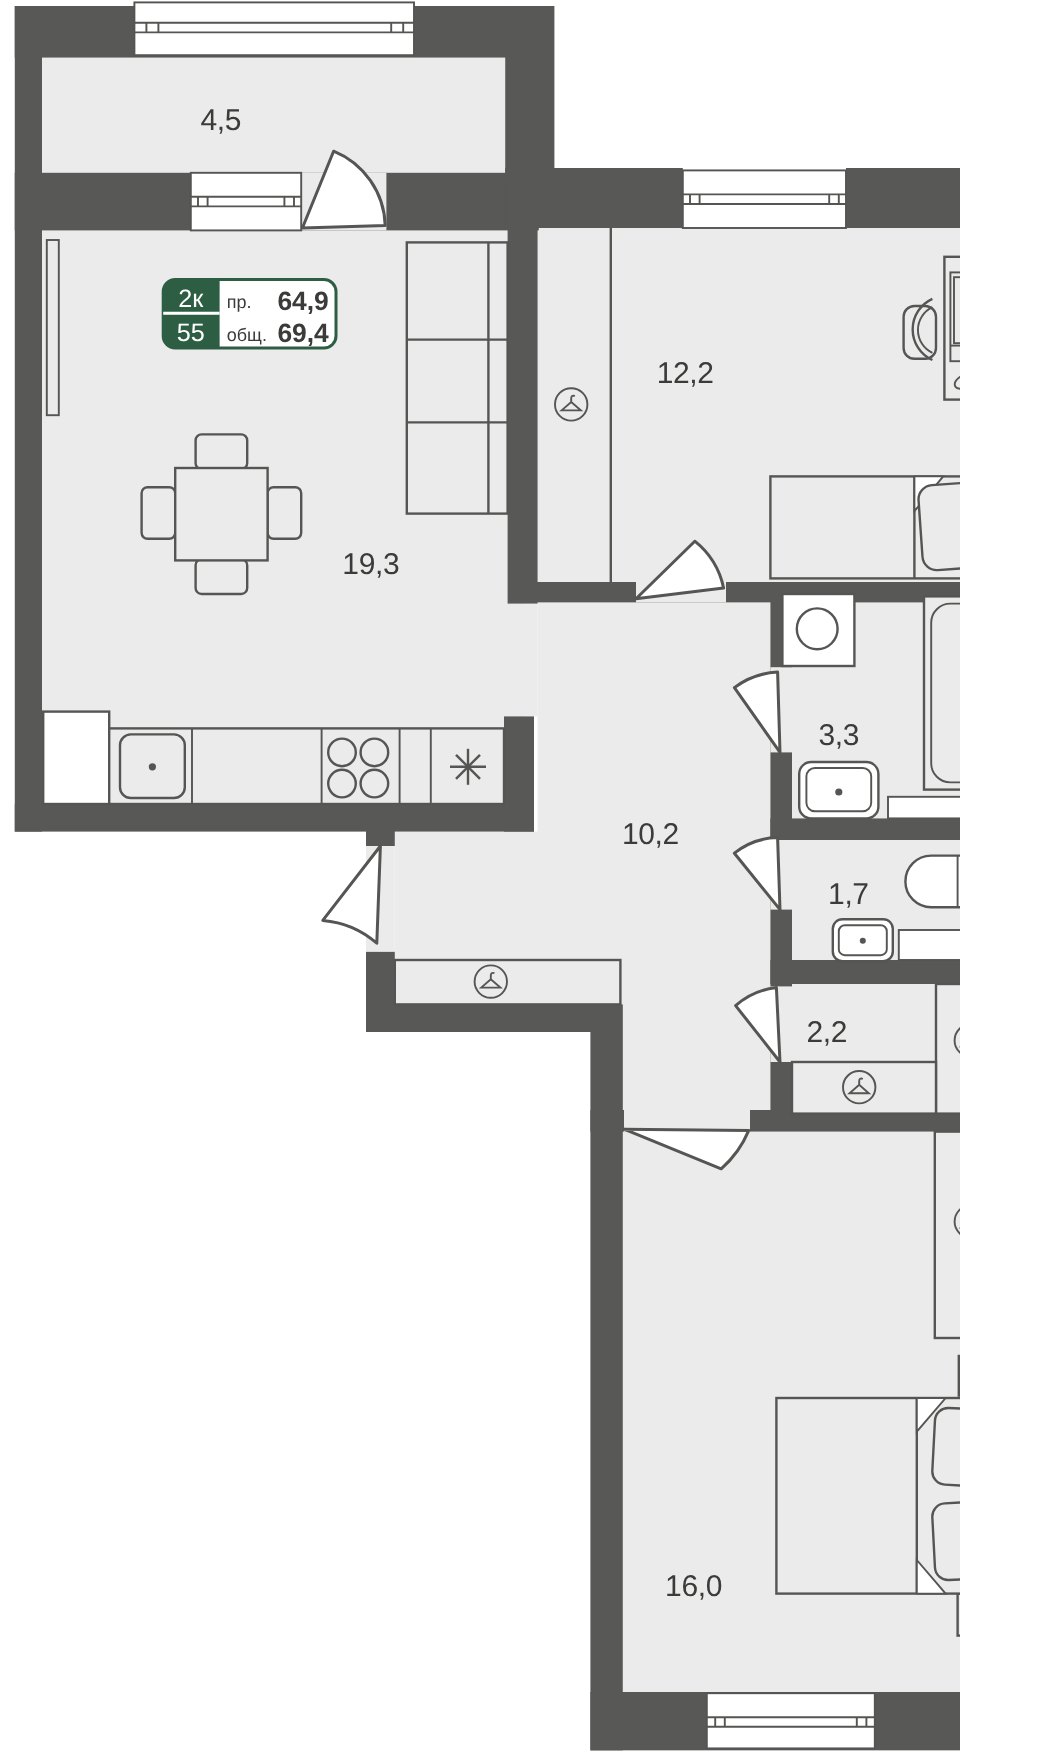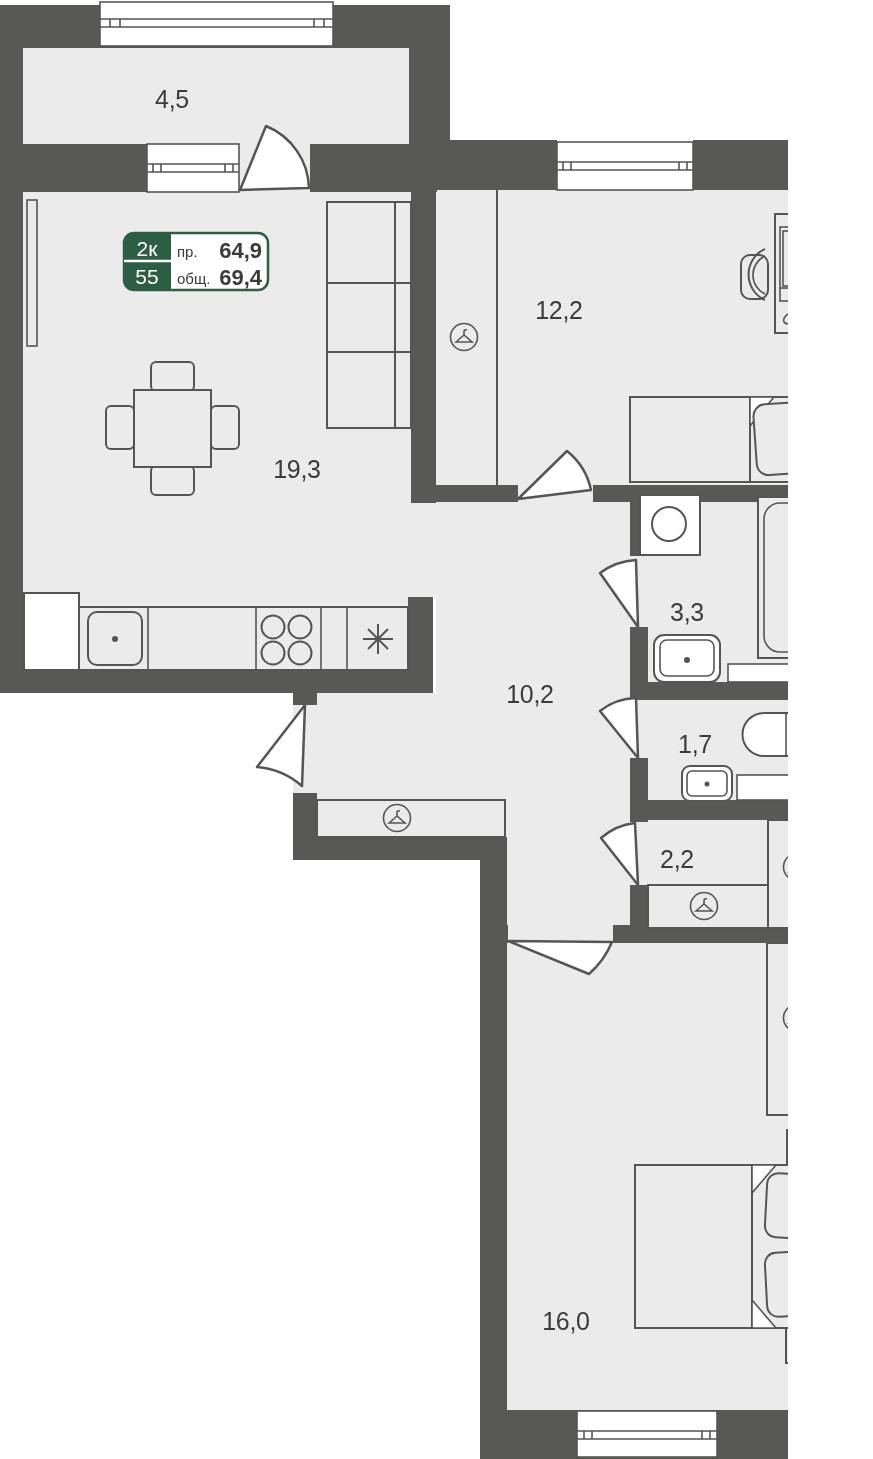--- a/index.html
+++ b/index.html
@@ -1,21 +1,21 @@
 <!DOCTYPE html>
 <html style="--wall: #585856; --floor: #ebebeb; --outline: #555553; --badge_green: #2d5e44; --text: #3b3b39; --paper: #ffffff;"><head>
 <meta charset="utf-8">
 <style>
   :root{
     --wall:#585856; --floor:#ebebeb; --outline:#555553;
     --badge_green:#2d5e44; --text:#3b3b39; --paper:#ffffff;
   }
   html,body{margin:0;padding:0;background:#fff;}
   .stage{position:relative;width:788px;height:1459px;background:var(--paper);overflow:hidden;
-         font-family:"Liberation Sans",sans-serif;}
+         font-family:"Liberation Sans",sans-serif;margin-left:12px;}
   svg{position:absolute;left:0;top:0;}
   .wall{fill:var(--wall);stroke:none;}
   .floor{fill:var(--floor);stroke:none;}
   .s{fill:none;stroke:var(--outline);stroke-width:2;}
   .sthin{fill:none;stroke:var(--outline);stroke-width:1.6;}
   .sf{fill:var(--floor);stroke:var(--outline);stroke-width:2;}
   .sw{fill:#fff;stroke:var(--outline);stroke-width:2;}
   .swthin{fill:#fff;stroke:var(--outline);stroke-width:1.6;}
   .door{fill:#fff;stroke:var(--outline);stroke-width:2.5;stroke-linejoin:round;}
   .dot{fill:var(--outline);stroke:none;}

